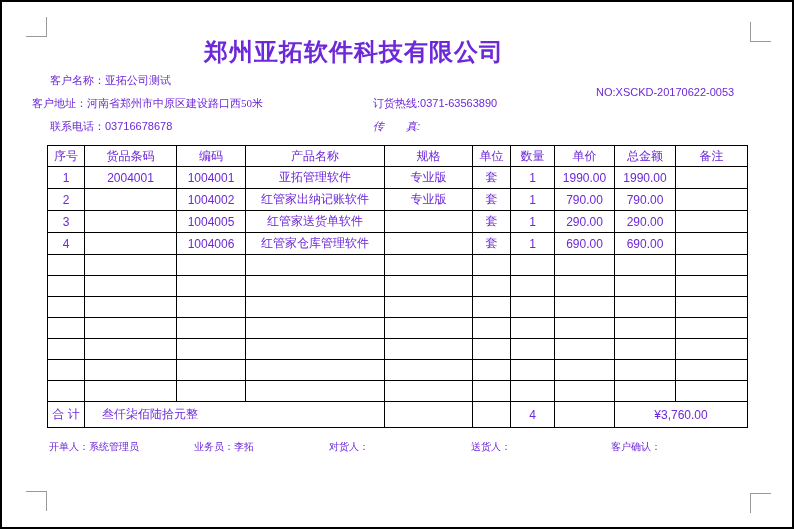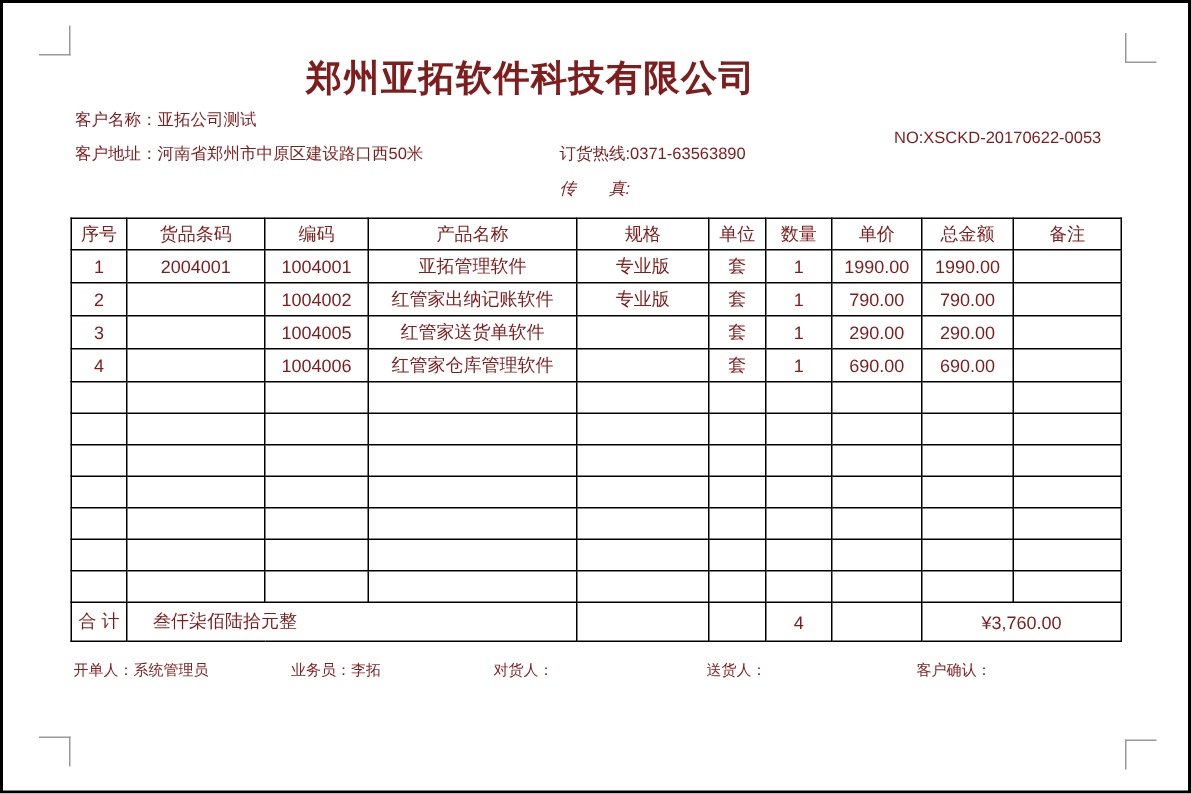--- a/index.html
+++ b/index.html
@@ -1,25 +1,25 @@
 <!DOCTYPE html>
 <html><head>
 <meta charset="utf-8">
 <style>
   html,body{margin:0;padding:0;background:#fff;}
   .screen{
     position:relative;width:794px;height:529px;box-sizing:border-box;
     background:#fff;border:2px solid #000;overflow:hidden;
-    font-family:"Liberation Sans",sans-serif;color:#7f1d1d;
+    font-family:"Liberation Sans",sans-serif;color:#6d28d9;
   }
   .abs{position:absolute;white-space:nowrap;}
   .title{left:202px;top:34px;font-size:24px;font-weight:bold;letter-spacing:1px;}
   .fld{font-size:11px;line-height:15px;}
   .f-name{left:48px;top:71px;}
-  .f-addr{left:48px;top:94px;}
+  .f-addr{left:30px;top:94px;font-family:Liberation Serif, serif;}
   .f-phone{left:48px;top:117px;}
   .f-date{left:371px;top:71px;}
   .f-hotline{left:371px;top:94px;}
   .f-fax{left:371px;top:117px;font-style:italic;}
   .f-docno{left:594px;top:83px;}
   
   .crop{position:absolute;width:20px;height:19px;border:0 solid #999;}
   .crop-tl{left:24px;top:15px;border-right-width:1px;border-bottom-width:1px;}
   .crop-tr{left:748px;top:20px;border-left-width:1px;border-bottom-width:1px;}
   .crop-bl{left:24px;top:489px;border-right-width:1px;border-top-width:1px;}
@@ -54,20 +54,23 @@
   <div class="crop crop-br"></div>
 
   <div class="abs title">郑州亚拓软件科技有限公司</div>
 
   <div class="abs fld f-name">
     <span>客户名称：</span><span>亚拓公司测试</span>
   </div>
   <div class="abs fld f-addr">
     <span>客户地址：</span><span>河南省郑州市中原区建设路口西50米</span>
   </div>
+  <div class="abs fld f-phone">
+    <span>联系电话：</span><span>03716678678</span>
+  </div>
   <div class="abs fld f-hotline">
     <span>订货热线:</span><span>0371-63563890</span>
   </div>
   <div class="abs fld f-fax">
     <span>传　　真:</span><span></span>
   </div>
   <div class="abs fld f-docno">NO:XSCKD-20170622-0053</div>
 
   <table class="items">
     <colgroup>

